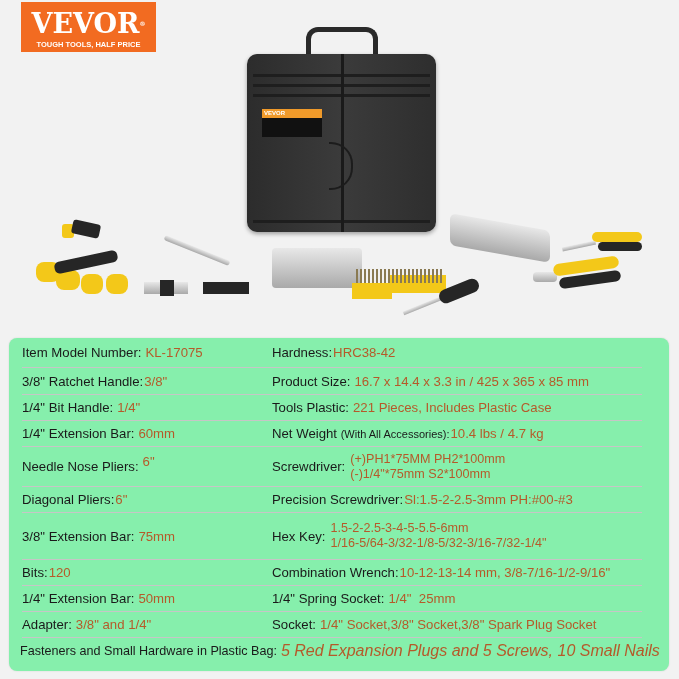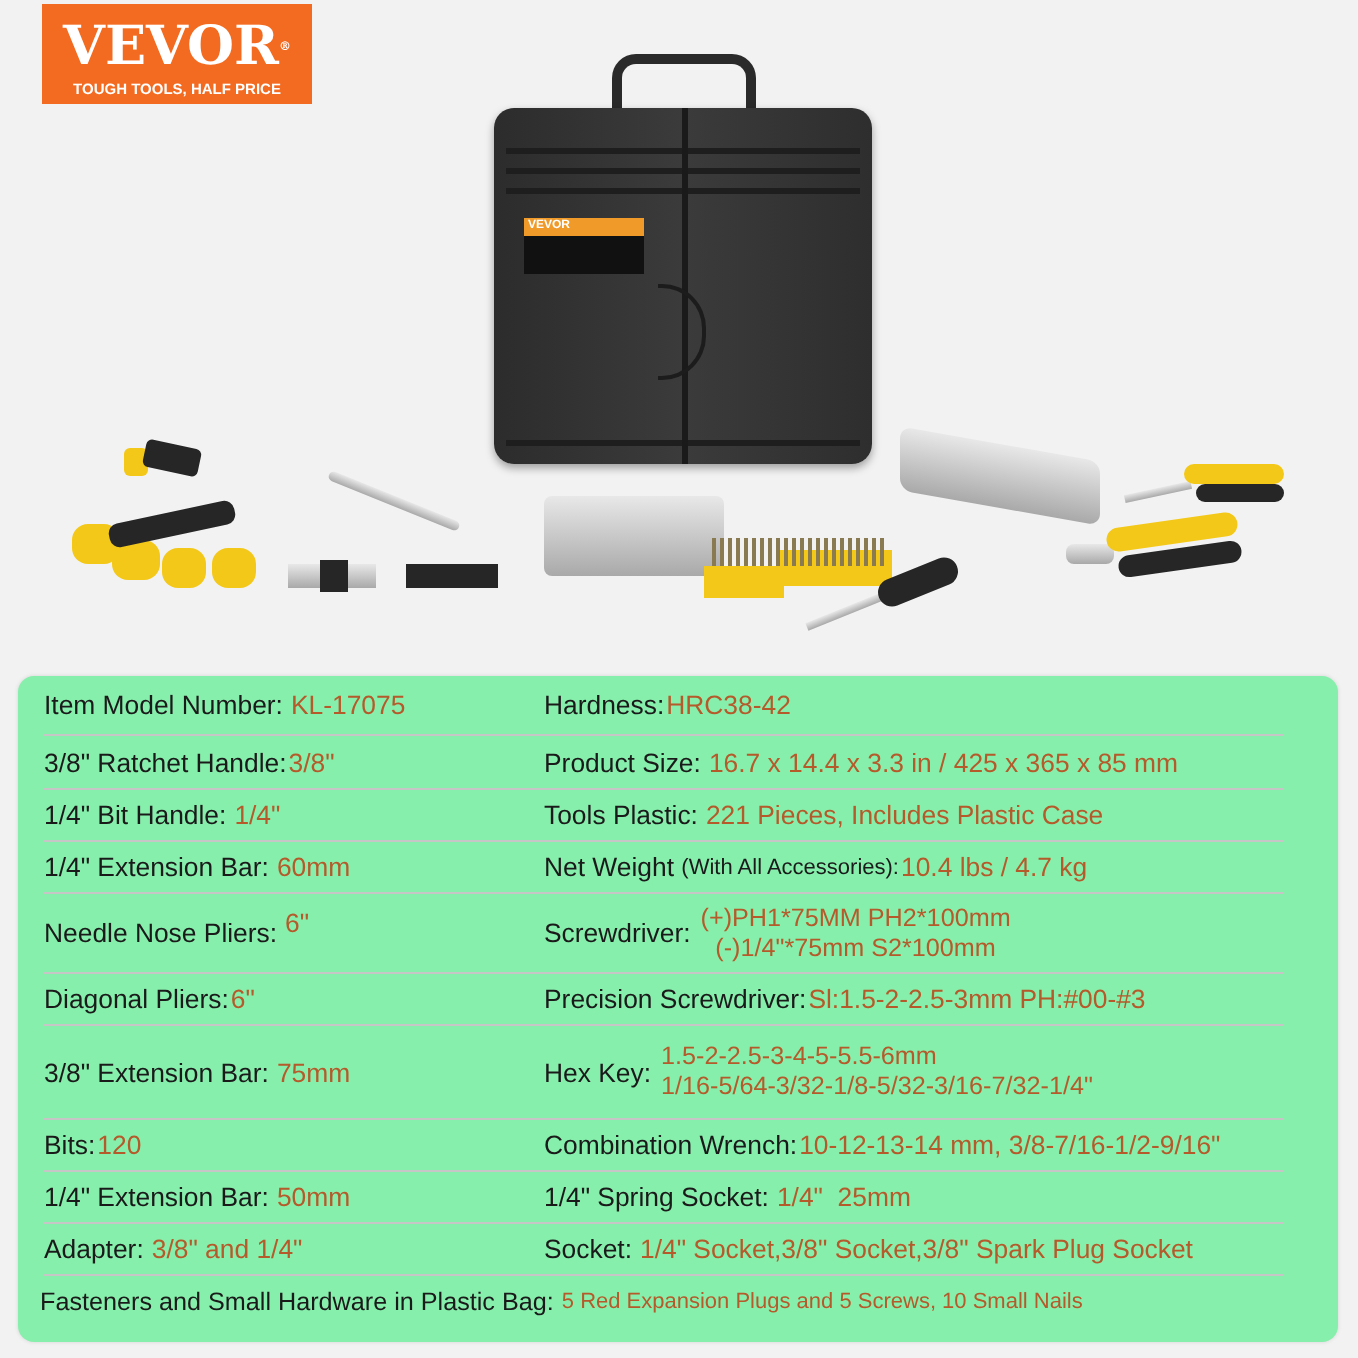--- a/index.html
+++ b/index.html
@@ -167,21 +167,21 @@
         <span class="val">221 Pieces, Includes Plastic Case</span>
       </div>
   </div>
   <div class="row" style="top:83px;height:25px;">
     <div class="cell l">
         <span>1/4" Extension Bar:</span>
         <span class="val">60mm</span>
       </div>
     <div class="cell r"><span>Net Weight</span>&nbsp;<span class="small">(With All Accessories):</span><span class="val tight">10.4 lbs / 4.7 kg</span></div>
   </div>
-  <div class="row" style="top:109px;height:39px;text-align:center;">
+  <div class="row" style="top:109px;height:39px;">
     <div class="cell l">
         <span>Needle Nose Pliers:</span>
         <span class="val sup">6"</span>
       </div>
     <div class="cell r">
         <span>Screwdriver:</span>
         <span class="stack">
           <span>(+)PH1*75MM  PH2*100mm</span>
           <span>(-)1/4"*75mm  S2*100mm</span>
         </span>
@@ -236,16 +236,16 @@
         <span class="val">3/8" and 1/4"</span>
       </div>
     <div class="cell r">
         <span>Socket:</span>
         <span class="val">1/4" Socket,3/8" Socket,3/8" Spark Plug Socket</span>
       </div>
   </div>
   <div class="row last" style="top:300px;height:26px;left:11px;width:640px;">
     <div class="cell l" style="font-size:12.6px;text-align:right;">
         <span>Fasteners and Small Hardware in Plastic Bag:</span>
-        <span class="val" style="font-size:11px;">5 Red Expansion Plugs and 5 Screws, 10 Small Nails</span>
+        <span class="val" style="font-size:16px;font-style:italic;">5 Red Expansion Plugs and 5 Screws, 10 Small Nails</span>
       </div>
   </div>
 </div>
 
 </body></html>

